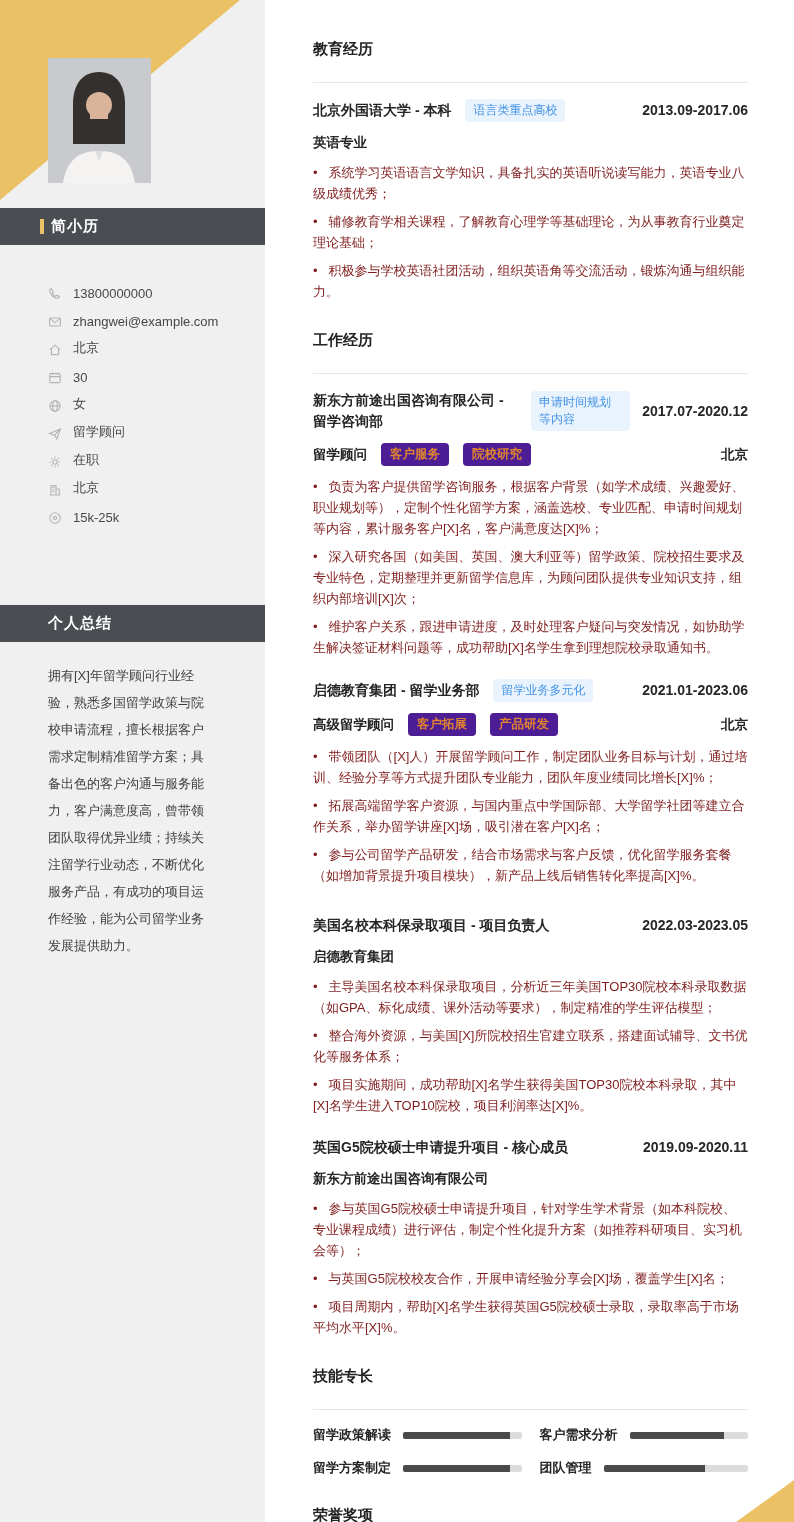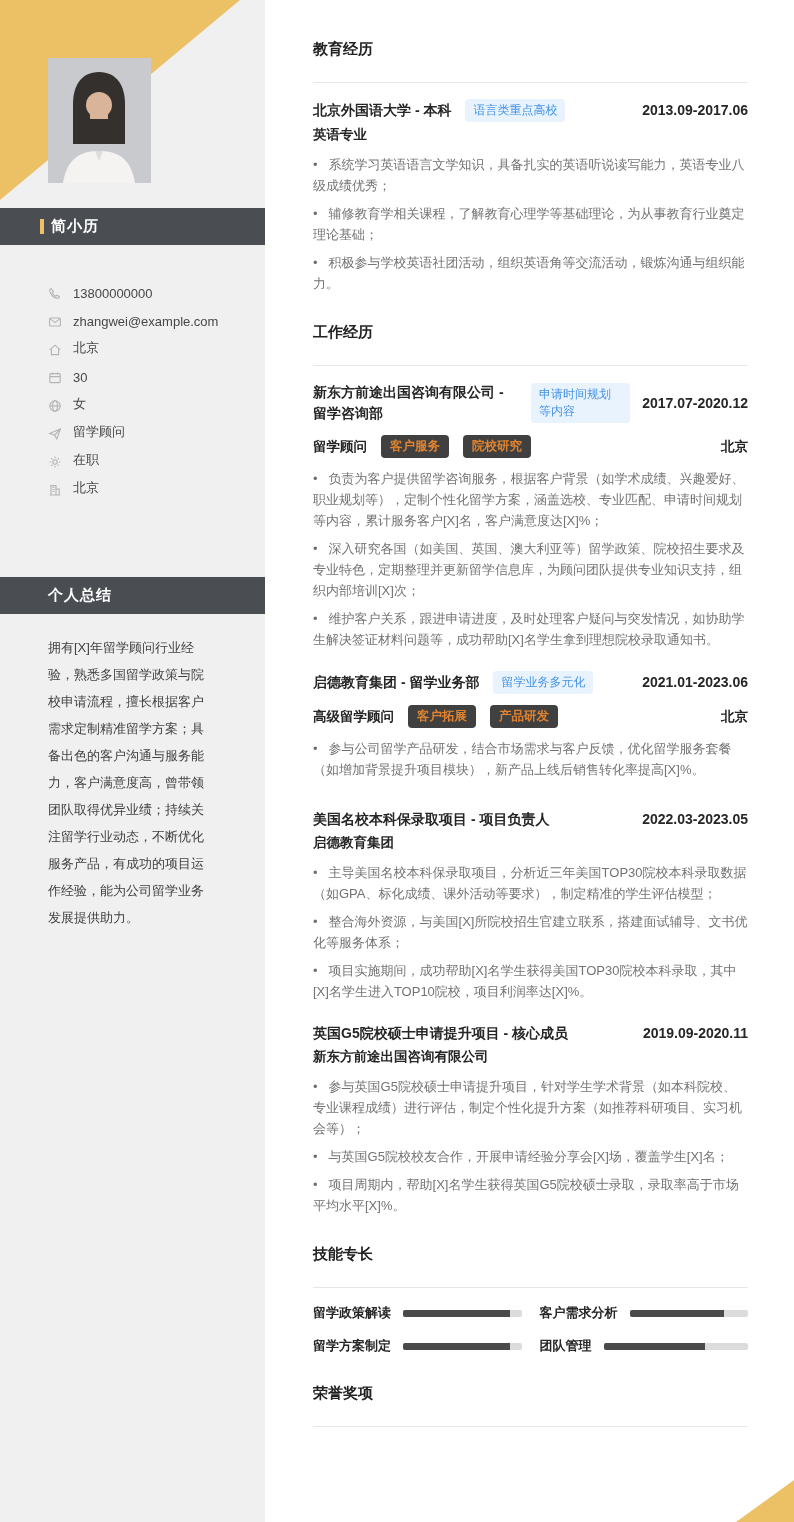--- a/index.html
+++ b/index.html
@@ -27,26 +27,26 @@
              margin-bottom:16px}
   .entry{margin-top:2px}
   .entry + .entry{margin-top:21px}
   .entry-head{display:flex;align-items:center}
   .company{font-size:14px;font-weight:700;color:#262626;line-height:21px;max-width:238px}
   .badge{background:#e9f3fe;color:#4493e5;font-size:12px;line-height:17px;padding:3px 8px;border-radius:4px;
          margin-left:14px;max-width:104px}
   .date{margin-left:auto;font-size:14px;font-weight:700;white-space:nowrap;color:#262626;line-height:21px;padding-left:12px}
   .role-row{display:flex;align-items:center;margin-top:11px}
   .role{font-size:13.5px;font-weight:700;color:#262626}
-  .tag{background:#404040;color:#e08330;font-size:12.5px;font-weight:700;line-height:17px;padding:3px 9px;
+  .tag{background:#4c1d95;color:#e08330;font-size:12.5px;font-weight:700;line-height:17px;padding:3px 9px;
        border-radius:4px;margin-left:14px}
   .loc{margin-left:auto;font-size:13.5px;font-weight:700;color:#262626}
-  .subline{font-size:13.5px;font-weight:700;color:#262626;margin-top:4px}
+  .subline{font-size:13.5px;font-weight:700;color:#262626;margin-top:12px}
   .bullets{margin-top:10px}
-  .b{font-size:13px;line-height:21px;margin:0 0 7px;color:#737373}
+  .b{font-size:13px;line-height:21px;margin:0 0 7px;color:#7f1d1d}
   .b::before{content:"•";padding-right:11px}
   
   .skill-grid{display:grid;grid-template-columns:1fr 1fr;column-gap:18px;row-gap:15px;}
   .skill{display:flex;align-items:center}
   .skill-label{font-size:13px;font-weight:700;color:#262626;white-space:nowrap;margin-right:12px}
   .bar{flex:1;height:7px;background:#dcdcdc;border-radius:2px;overflow:hidden}
   .fill{height:100%;background:#4a4a4a}
   .tri-bottom{position:absolute;right:0;bottom:0;width:58px;height:42px;background:#ecc166;
               clip-path:polygon(100% 0,100% 100%,0 100%)}
 </style>
@@ -137,20 +137,29 @@
     </li>
     <li>
       <span class="cicon">
         <svg viewBox="0 0 14 14" fill="none" stroke="#b3b3b3" stroke-width="1.1">
             <path d="M3 12V2.6h5V12M8 12V6h3.2v6M1.8 12h10.4"></path>
             <path d="M4.5 4.5h2M4.5 6.5h2M4.5 8.5h2"></path>
           </svg>
       </span>
         <span>北京</span>
     </li>
+    <li>
+      <span class="cicon">
+        <svg viewBox="0 0 14 14" fill="none" stroke="#b3b3b3" stroke-width="1.1">
+            <circle cx="7" cy="7" r="5.2"></circle>
+            <circle cx="7" cy="7" r="1.6"></circle>
+          </svg>
+      </span>
+        <span>15k-25k</span>
+    </li>
   </ul>
 
   <div class="side-head plain">
     <span>个人总结</span>
   </div>
   <p class="summary">拥有[X]年留学顾问行业经验，熟悉多国留学政策与院校申请流程，擅长根据客户需求定制精准留学方案；具备出色的客户沟通与服务能力，客户满意度高，曾带领团队取得优异业绩；持续关注留学行业动态，不断优化服务产品，有成功的项目运作经验，能为公司留学业务发展提供助力。</p>
 </aside>
 
 <main>
 
@@ -199,20 +208,22 @@
         <span class="badge">留学业务多元化</span>
         <span class="date">2021.01-2023.06</span>
       </div>
       <div class="role-row">
         <span class="role">高级留学顾问</span>
         <span class="tag">客户拓展</span>
         <span class="tag">产品研发</span>
         <span class="loc">北京</span>
       </div>
       <div class="bullets">
+        <p class="b">带领团队（[X]人）开展留学顾问工作，制定团队业务目标与计划，通过培训、经验分享等方式提升团队专业能力，团队年度业绩同比增长[X]%；</p>
+        <p class="b">拓展高端留学客户资源，与国内重点中学国际部、大学留学社团等建立合作关系，举办留学讲座[X]场，吸引潜在客户[X]名；</p>
         <p class="b">参与公司留学产品研发，结合市场需求与客户反馈，优化留学服务套餐（如增加背景提升项目模块），新产品上线后销售转化率提高[X]%。</p>
       </div>
     </div>
   </section>
 
   <section class="sec">
 
     <div class="entry">
       <div class="entry-head">
         <span class="company" style="max-width:300px">美国名校本科保录取项目 - 项目负责人</span>

